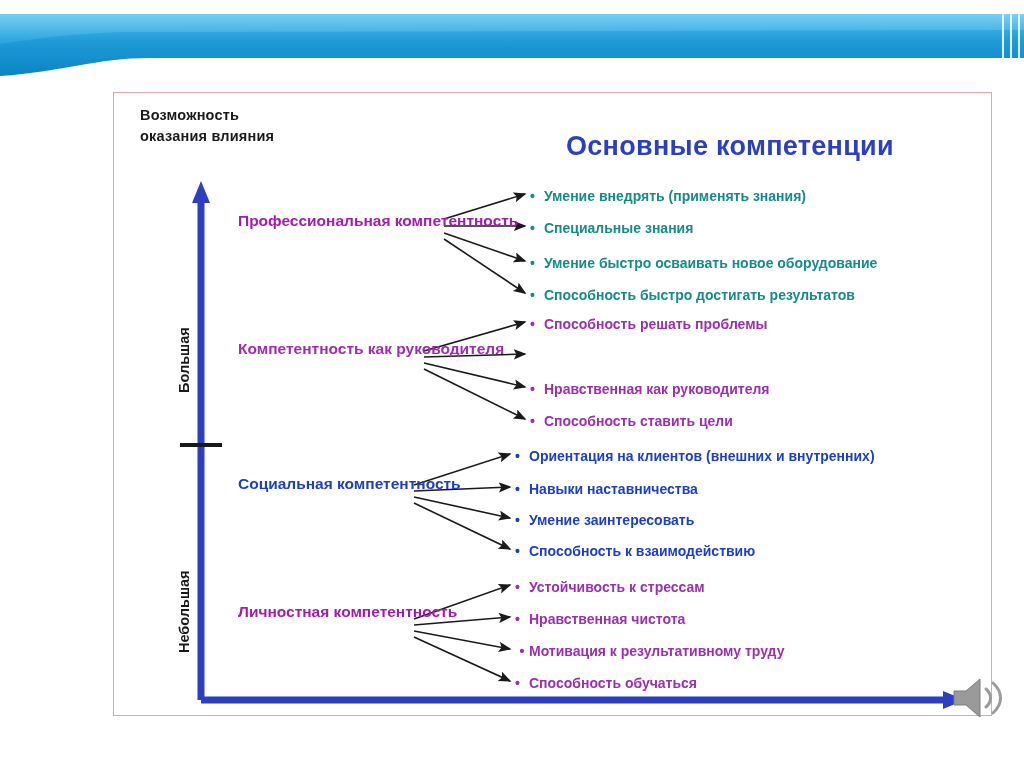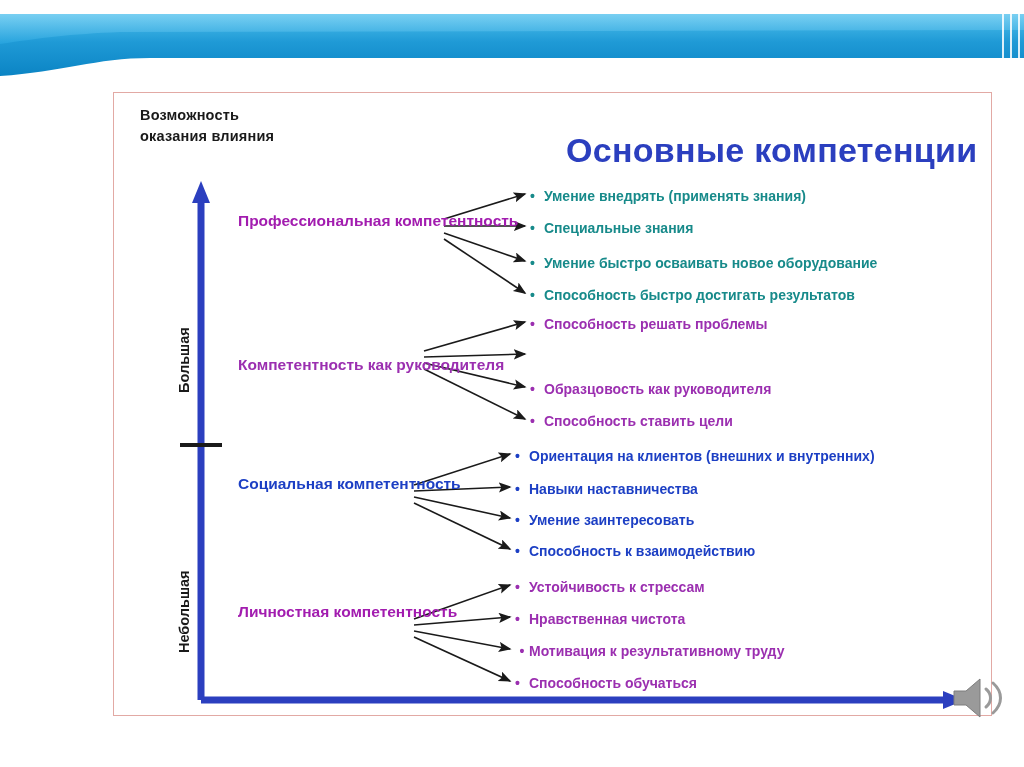--- a/index.html
+++ b/index.html
@@ -78,37 +78,37 @@
     transform-origin: left top;
     white-space: nowrap;
   }
   #label-bolshaya { left: 62px; top: 300px; }
   #label-nebolshaya { left: 62px; top: 560px; }
 
   .main-title {
     position: absolute;
     left: 452px;
     top: 38px;
-    font-size: 34px;
+    font-size: 27px;
     font-weight: bold;
     color: #2b3fbf;
     letter-spacing: 0.3px;
     white-space: nowrap;
   }
 
   
   .category {
     position: absolute;
     font-size: 15.5px;
     font-weight: bold;
     line-height: 1.45;
     white-space: nowrap;
   }
   #cat-0 { left: 124px; top: 117px; color: #a21caf; }
-  #cat-1 { left: 124px; top: 245px; color: #9b2fb0; margin-top: 16px; }
+  #cat-1 { left: 124px; top: 245px; color: #9b2fb0; }
   #cat-2 { left: 124px; top: 380px; color: #1c3fc4; }
   #cat-3 { left: 124px; top: 508px; color: #a21caf; }
 
   
   .comp-item {
     position: absolute;
     font-size: 14px;
     font-weight: bold;
     white-space: nowrap;
     line-height: 1;
@@ -251,21 +251,21 @@
       <span class="dot">•</span><span>Умение быстро осваивать новое оборудование</span>
     </div>
     <div class="comp-item g0" style="left:416px; top:195px;">
       <span class="dot">•</span><span>Способность быстро достигать результатов</span>
     </div>
 
     <div class="comp-item g1" style="left:416px; top:224px;">
       <span class="dot">•</span><span>Способность решать проблемы</span>
     </div>
     <div class="comp-item g1" style="left:416px; top:289px;">
-      <span class="dot">•</span><span>Образцовость как руководителя</span>
+      <span class="dot">•</span><span>Нравственная как руководителя</span>
     </div>
     <div class="comp-item g1" style="left:416px; top:321px;">
       <span class="dot">•</span><span>Способность ставить цели</span>
     </div>
 
     <div class="comp-item g2" style="left:401px; top:356px;">
       <span class="dot">•</span><span>Ориентация на клиентов (внешних и внутренних)</span>
     </div>
     <div class="comp-item g2" style="left:401px; top:389px;">
       <span class="dot">•</span><span>Навыки наставничества</span>

